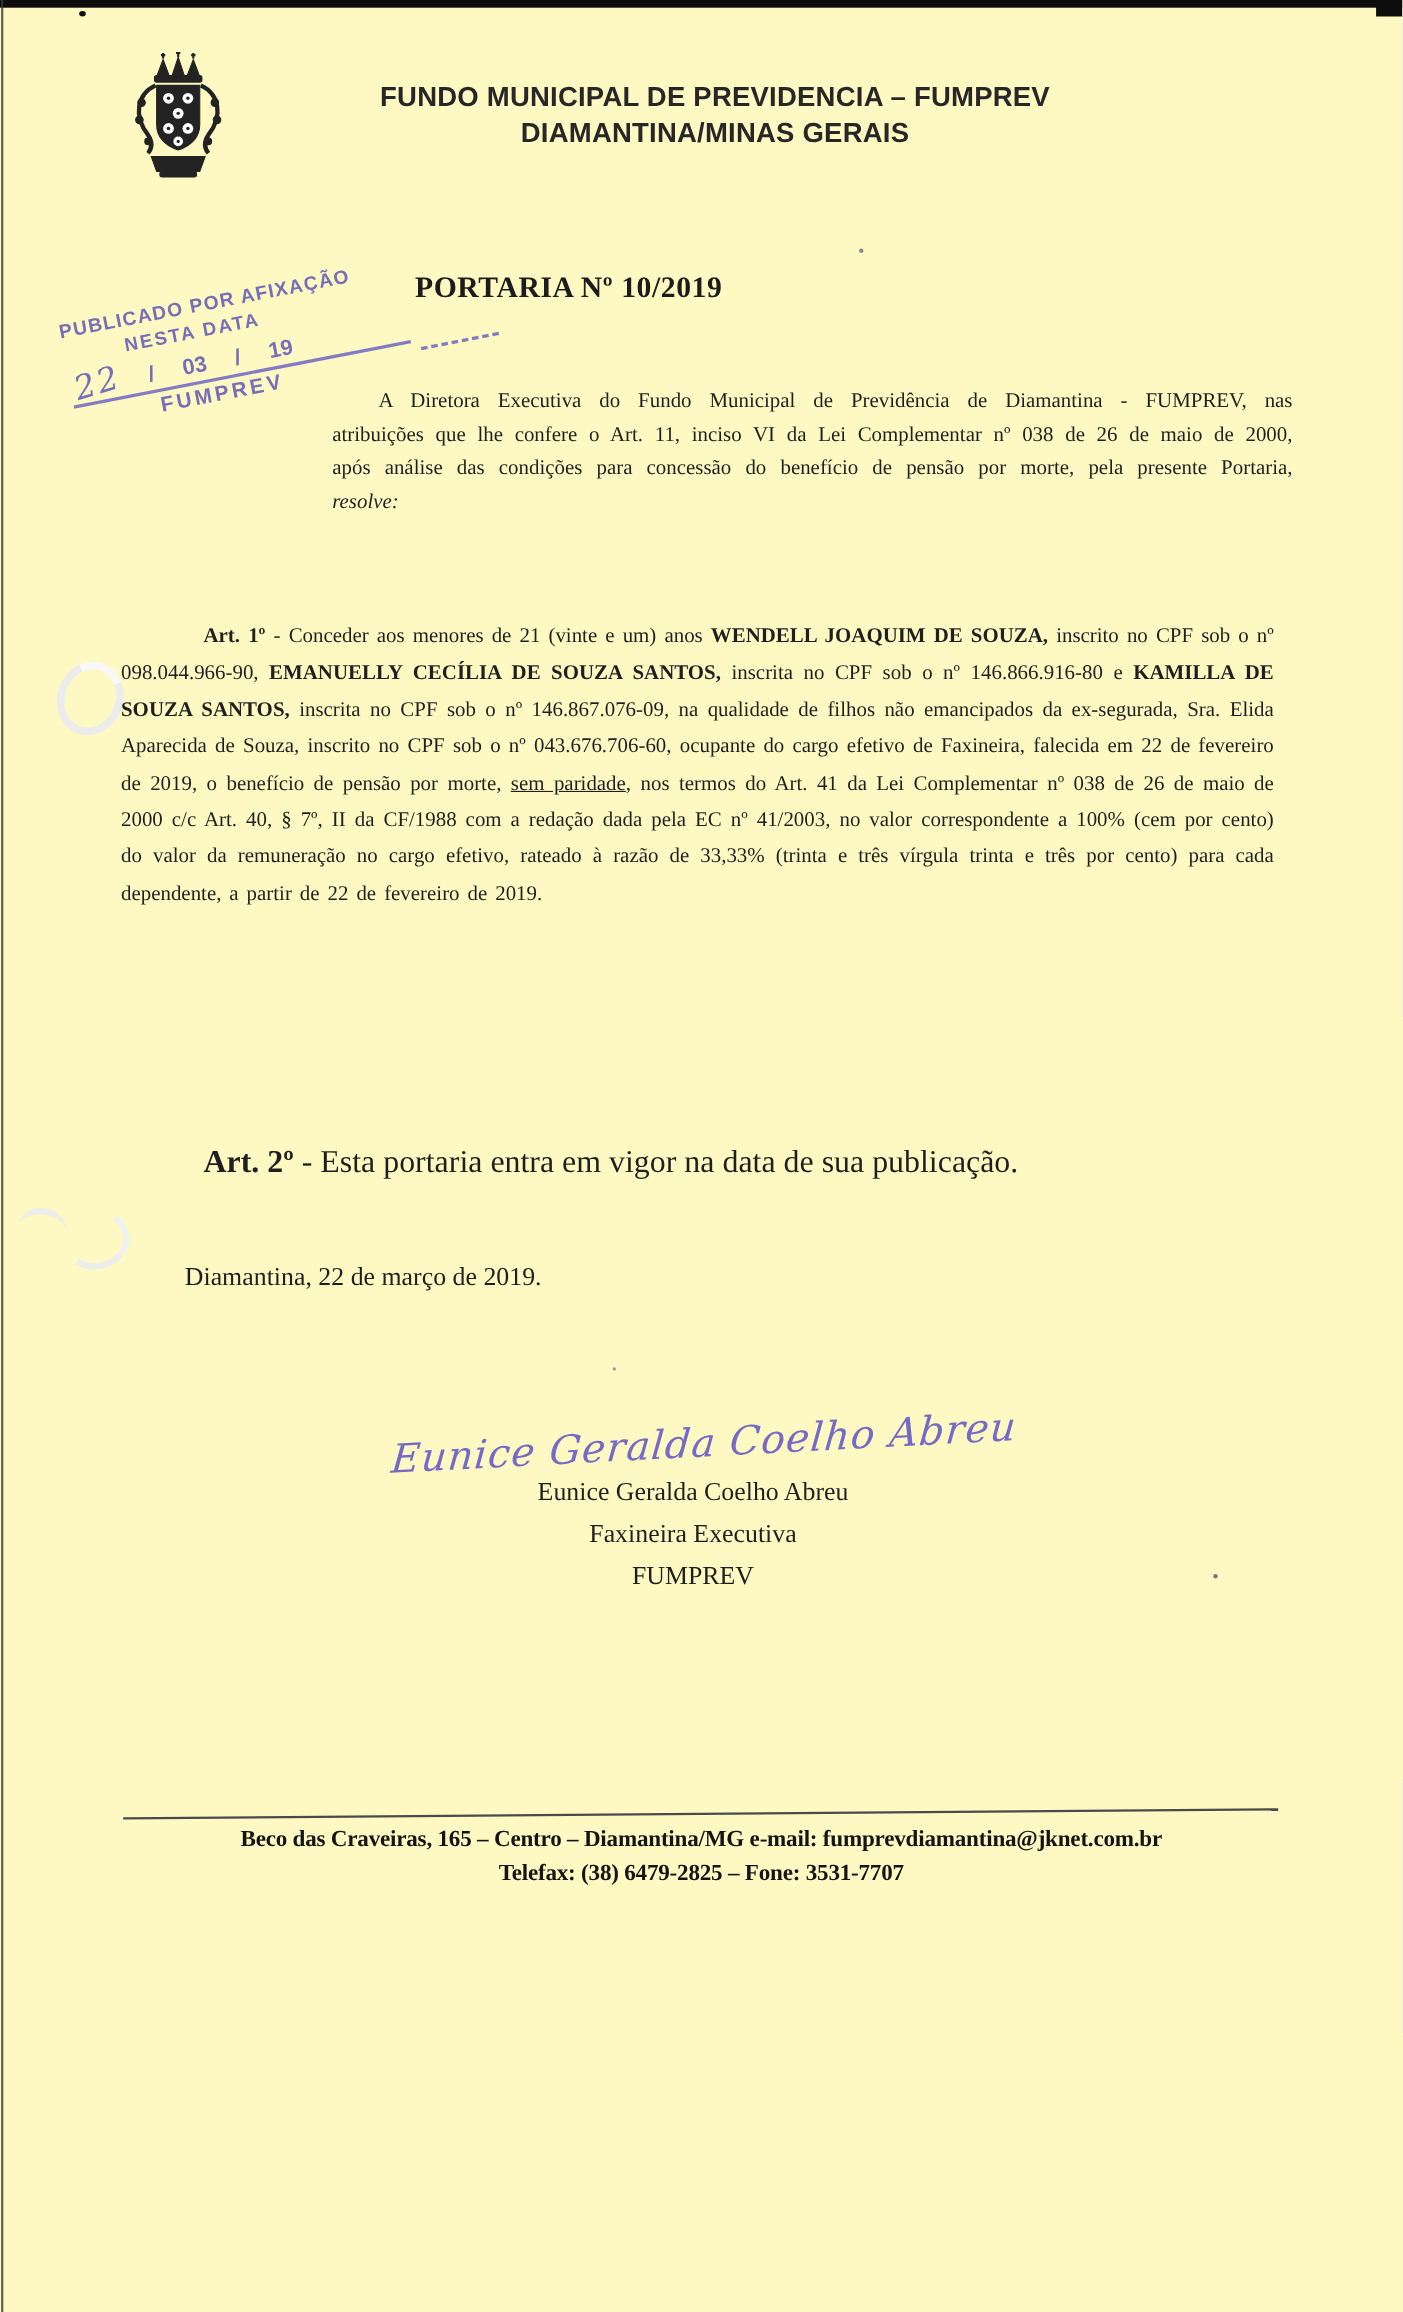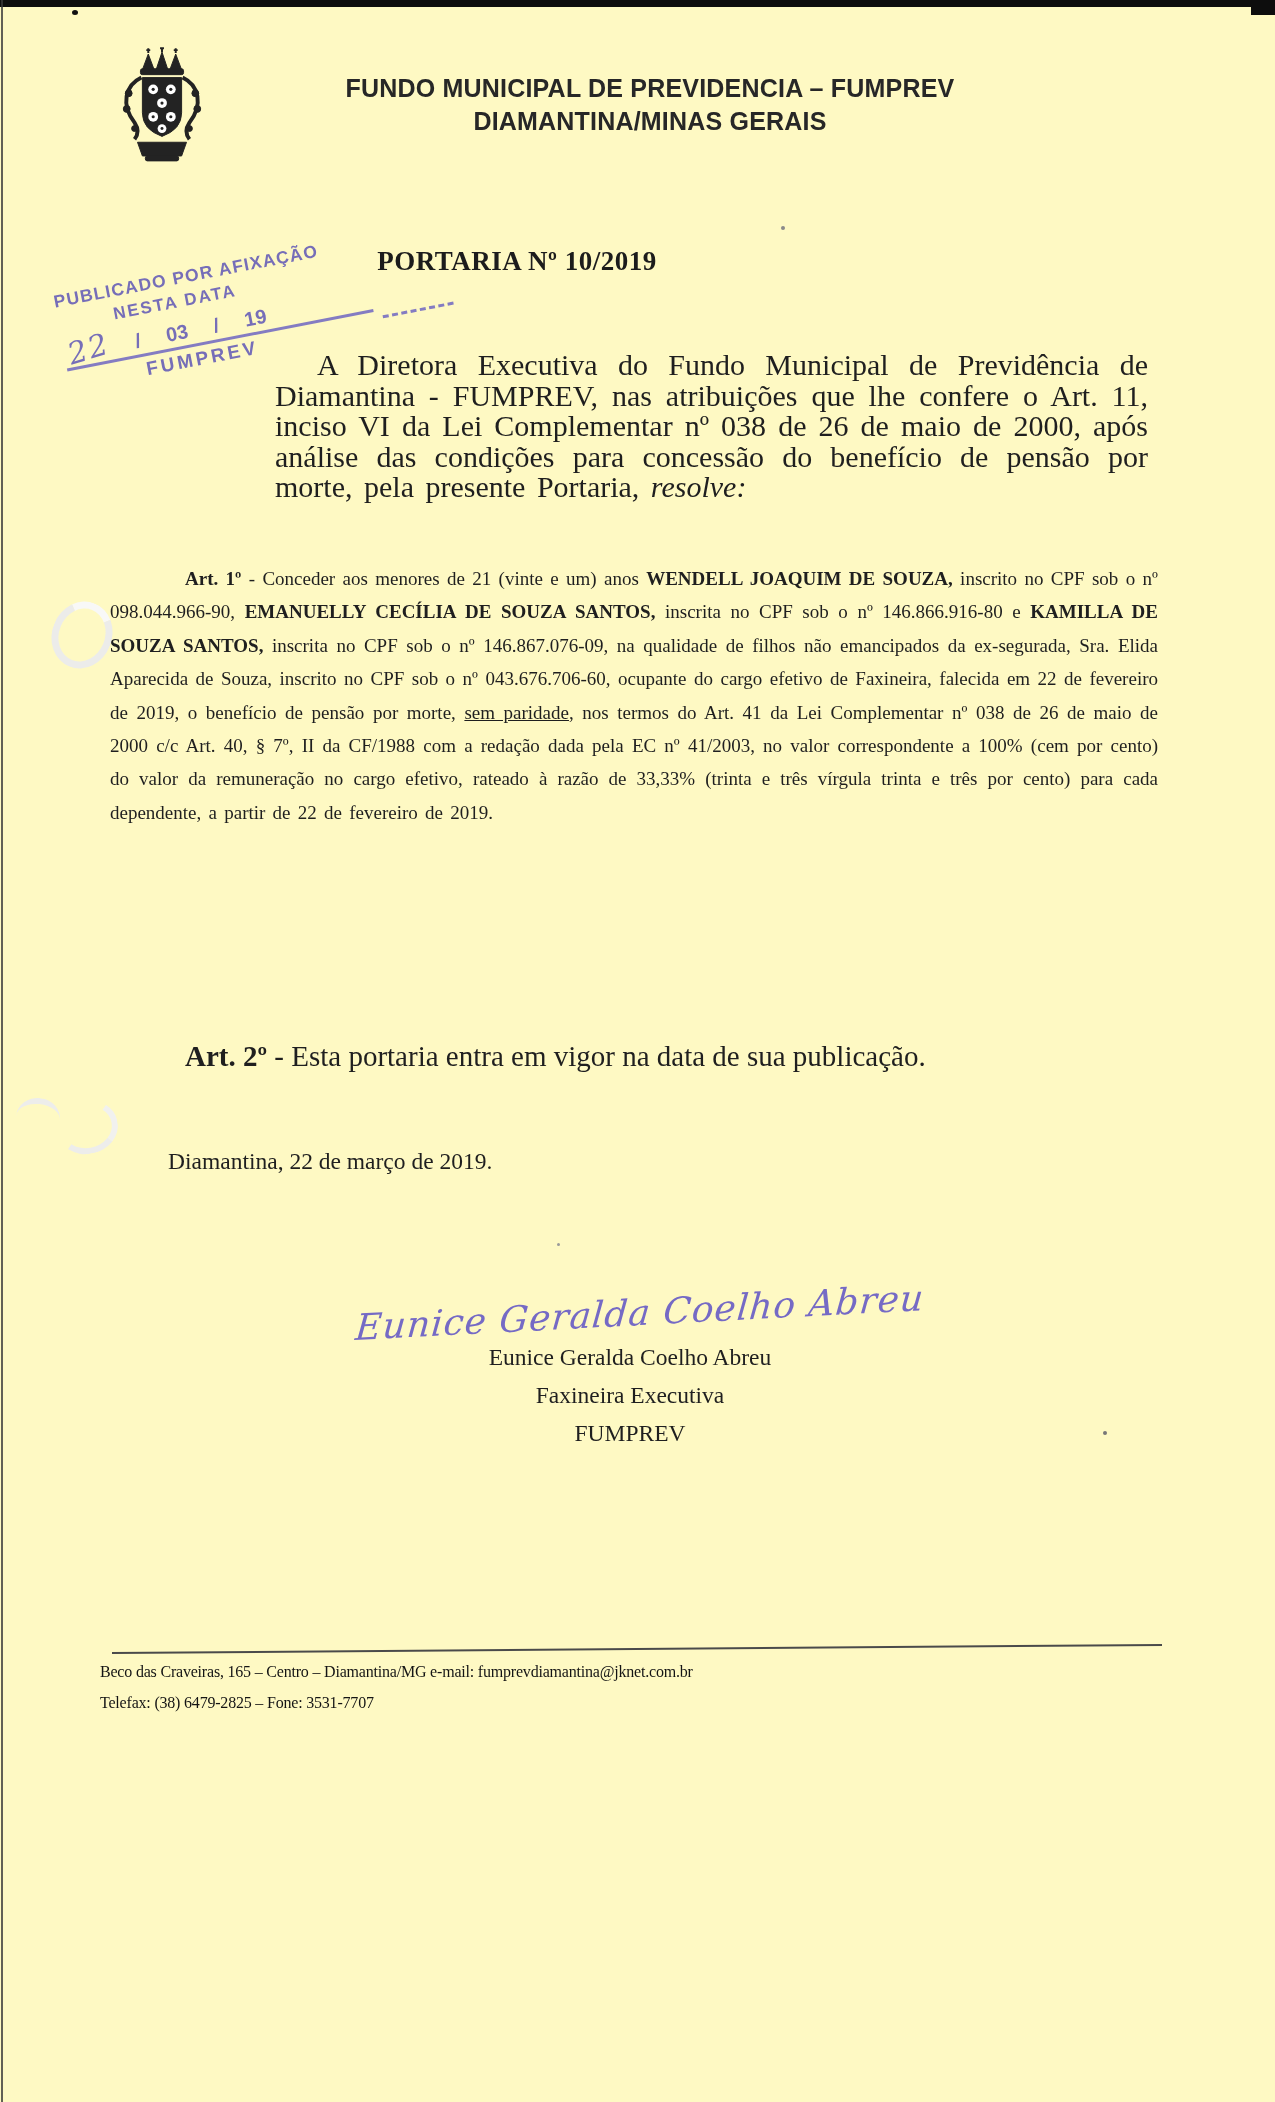--- a/index.html
+++ b/index.html
@@ -46,42 +46,42 @@
   .stamp .daterow{display:flex;align-items:flex-end;gap:26px;border-bottom:3px solid #7a72c2;
        padding:0 8px 2px 4px;width:300px;}
   .stamp .hand{font-family:"DejaVu Serif", serif;font-style:italic;font-size:30px;line-height:26px;
        transform:rotate(-6deg);letter-spacing:2px;}
   .stamp .dsep,.stamp .dnum{font-size:20px;font-weight:600;}
   .stamp .s4{font-size:19px;font-weight:600;letter-spacing:3px;margin:2px 0 0 78px;}
   .stamp .dashes{position:absolute;right:-62px;bottom:16px;width:72px;border-top:3px dashed #7a72c2;}
 
   
   .para{position:absolute;margin:0;text-align:justify;}
-  .intro{left:275px;top:350px;width:873px;font-size:30px;line-height:30.5px;
+  .intro{left:302px;top:350px;width:873px;font-size:19px;line-height:30.5px;
          text-indent:42px;word-spacing:4px;}
   .art1{left:110px;top:562px;width:1048px;font-size:19px;line-height:33.4px;
         text-indent:75px;word-spacing:2.5px;}
   .art2{left:110px;top:1040px;width:1048px;font-size:29px;text-indent:75px;}
   .dateline{left:168px;top:1148px;width:700px;font-size:23.5px;text-align:left;}
   .b{font-weight:bold;}
   .i{font-style:italic;}
   .u{text-decoration:underline;}
 
   
   .sig-hand{position:absolute;left:330px;top:1292px;width:620px;text-align:center;
        font-family:"DejaVu Serif", serif;font-style:italic;font-size:36px;color:#756ac5;
        transform:rotate(-3deg) skewX(-8deg);letter-spacing:1px;white-space:nowrap;}
   .sig-block{position:absolute;left:340px;top:1338px;width:580px;text-align:center;
        font-size:23.5px;line-height:38px;}
 
   
   .footer-rule{position:absolute;left:112px;top:1648px;width:1050px;height:0;
        border-top:2px solid #4a4a4a;transform:rotate(-0.45deg);}
-  .footer{position:absolute;left:100px;top:1656px;width:1075px;text-align:left;
-       font-weight:normal;font-size:16px;line-height:31px;color:#141414;letter-spacing:-.2px;}
+  .footer{position:absolute;left:100px;top:1656px;width:1075px;text-align:center;
+       font-weight:bold;font-size:21px;line-height:31px;color:#141414;letter-spacing:-.2px;}
 </style>
 </head>
 <body>
 
 <div class="page">
 
   <div class="topbar"></div>
   <div class="topbar-right"></div>
   <div class="left-edge"></div>
   <div class="dot-top"></div>

